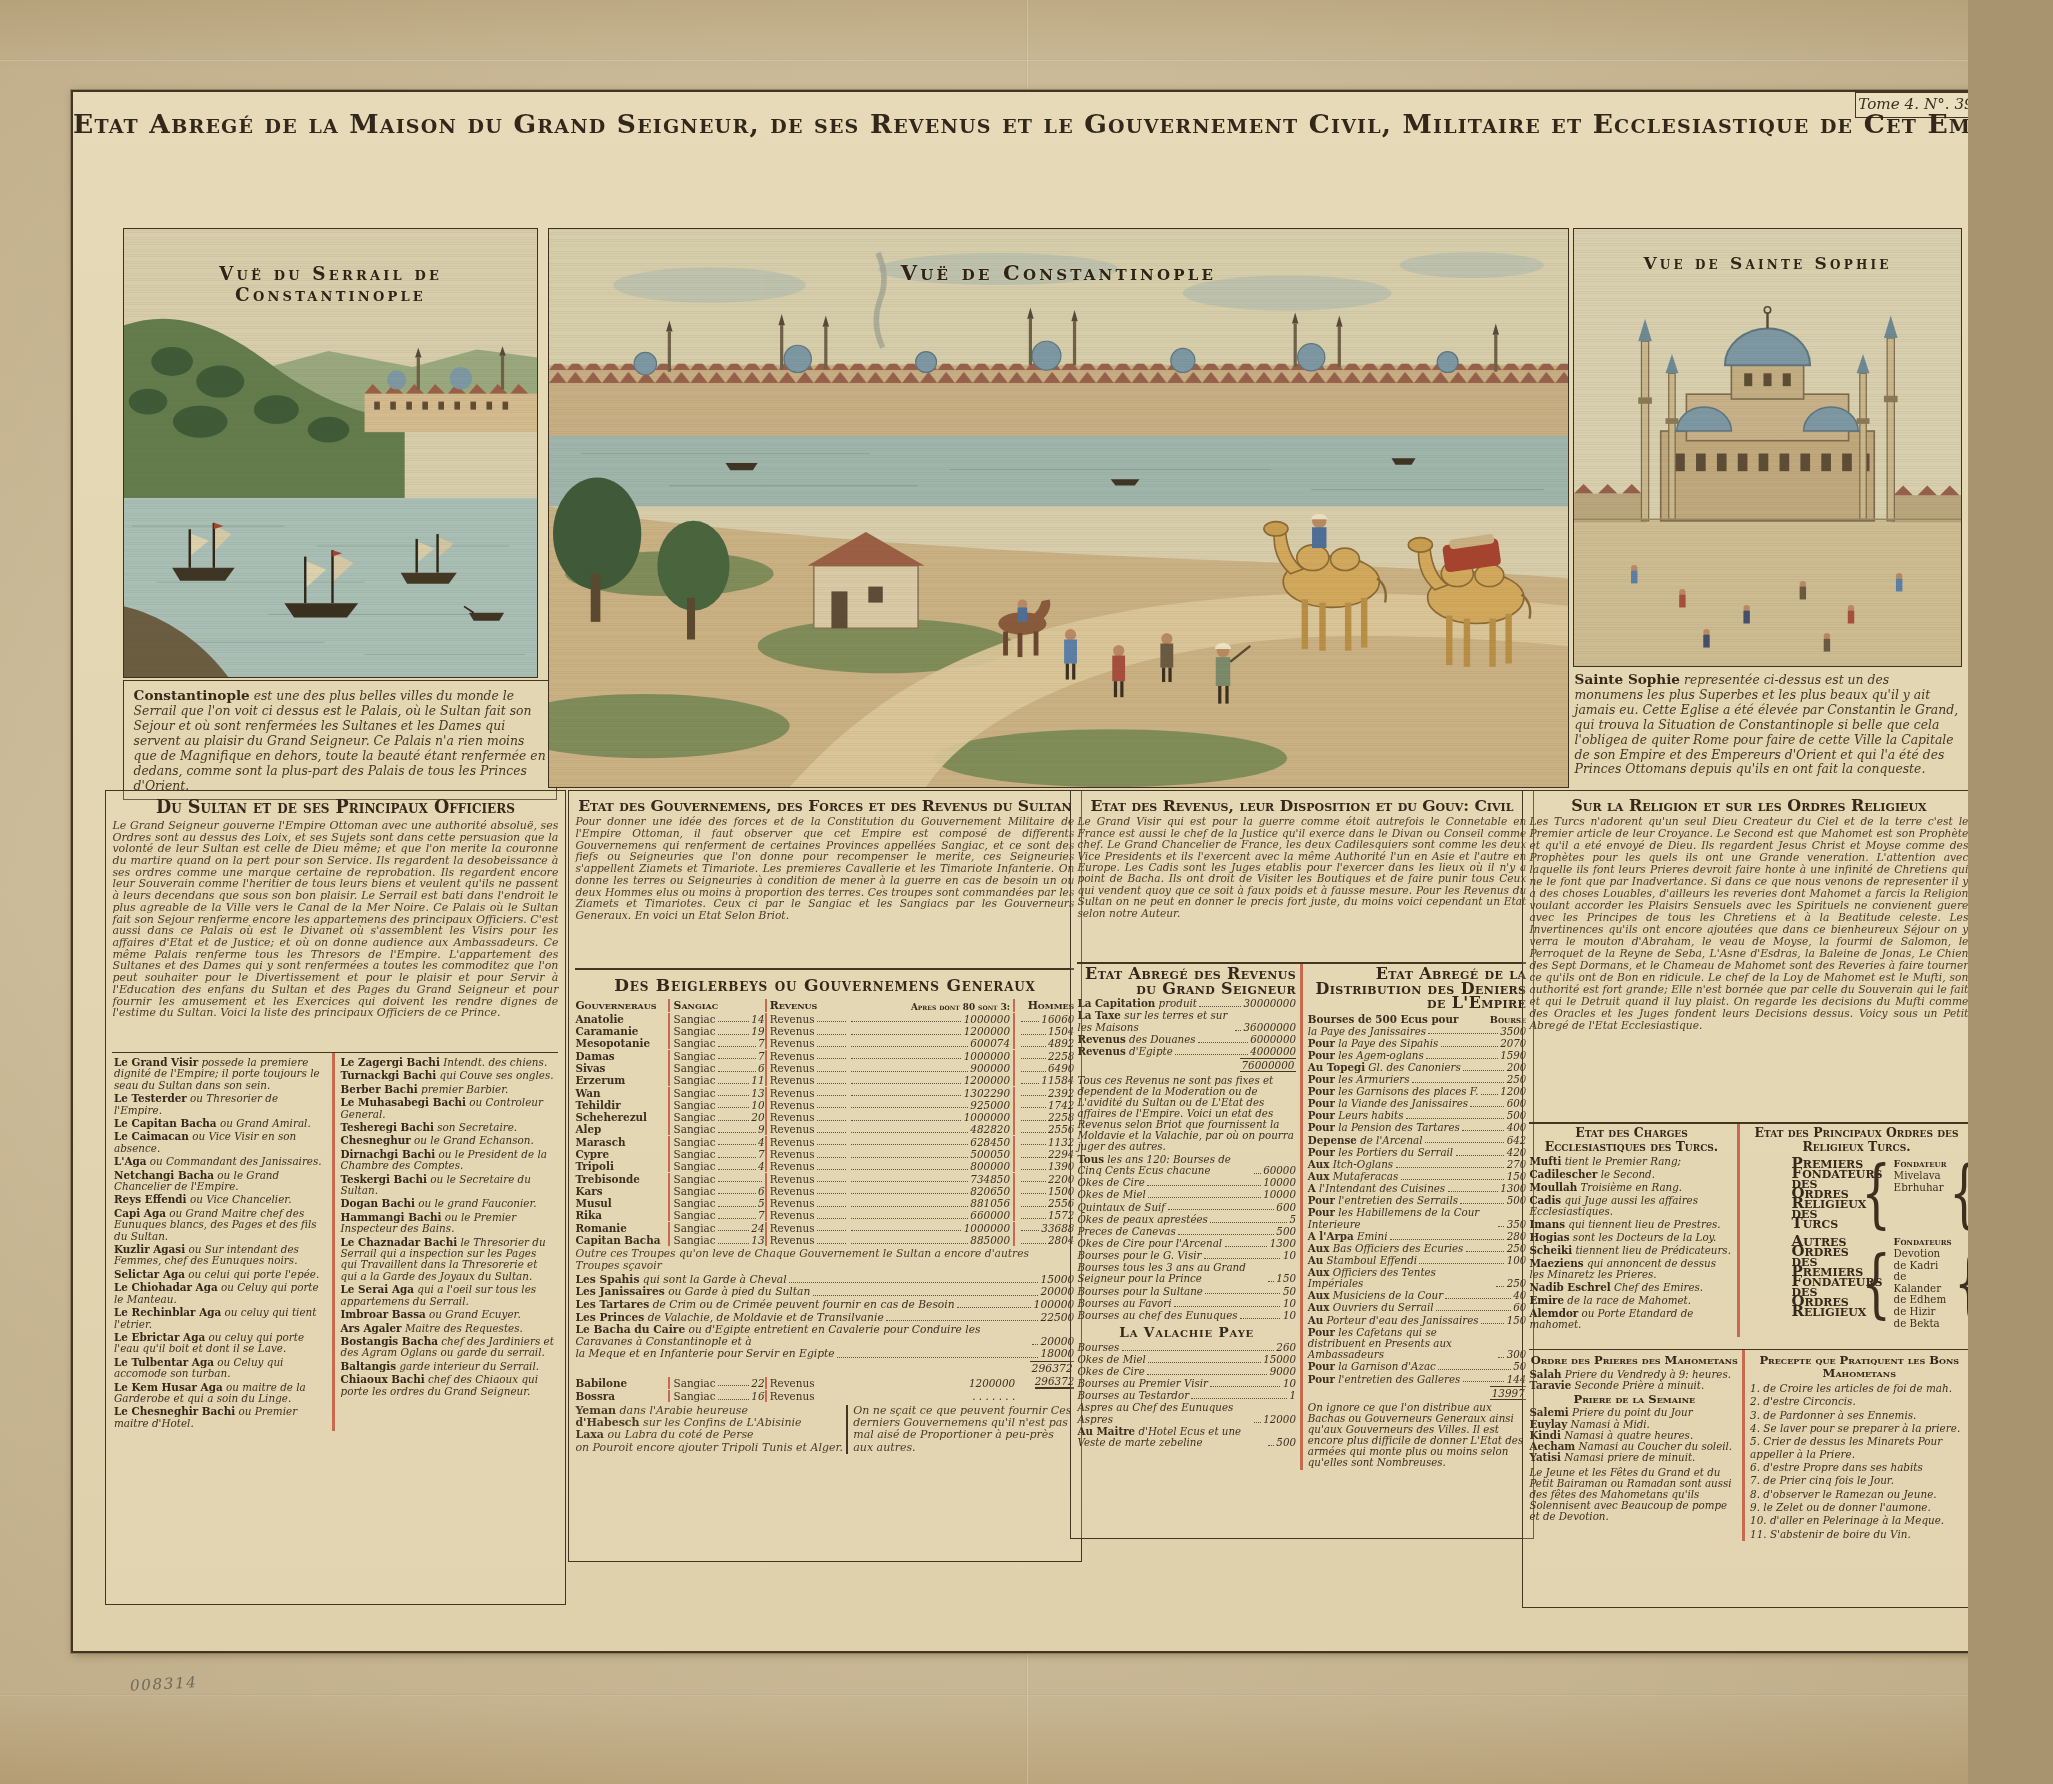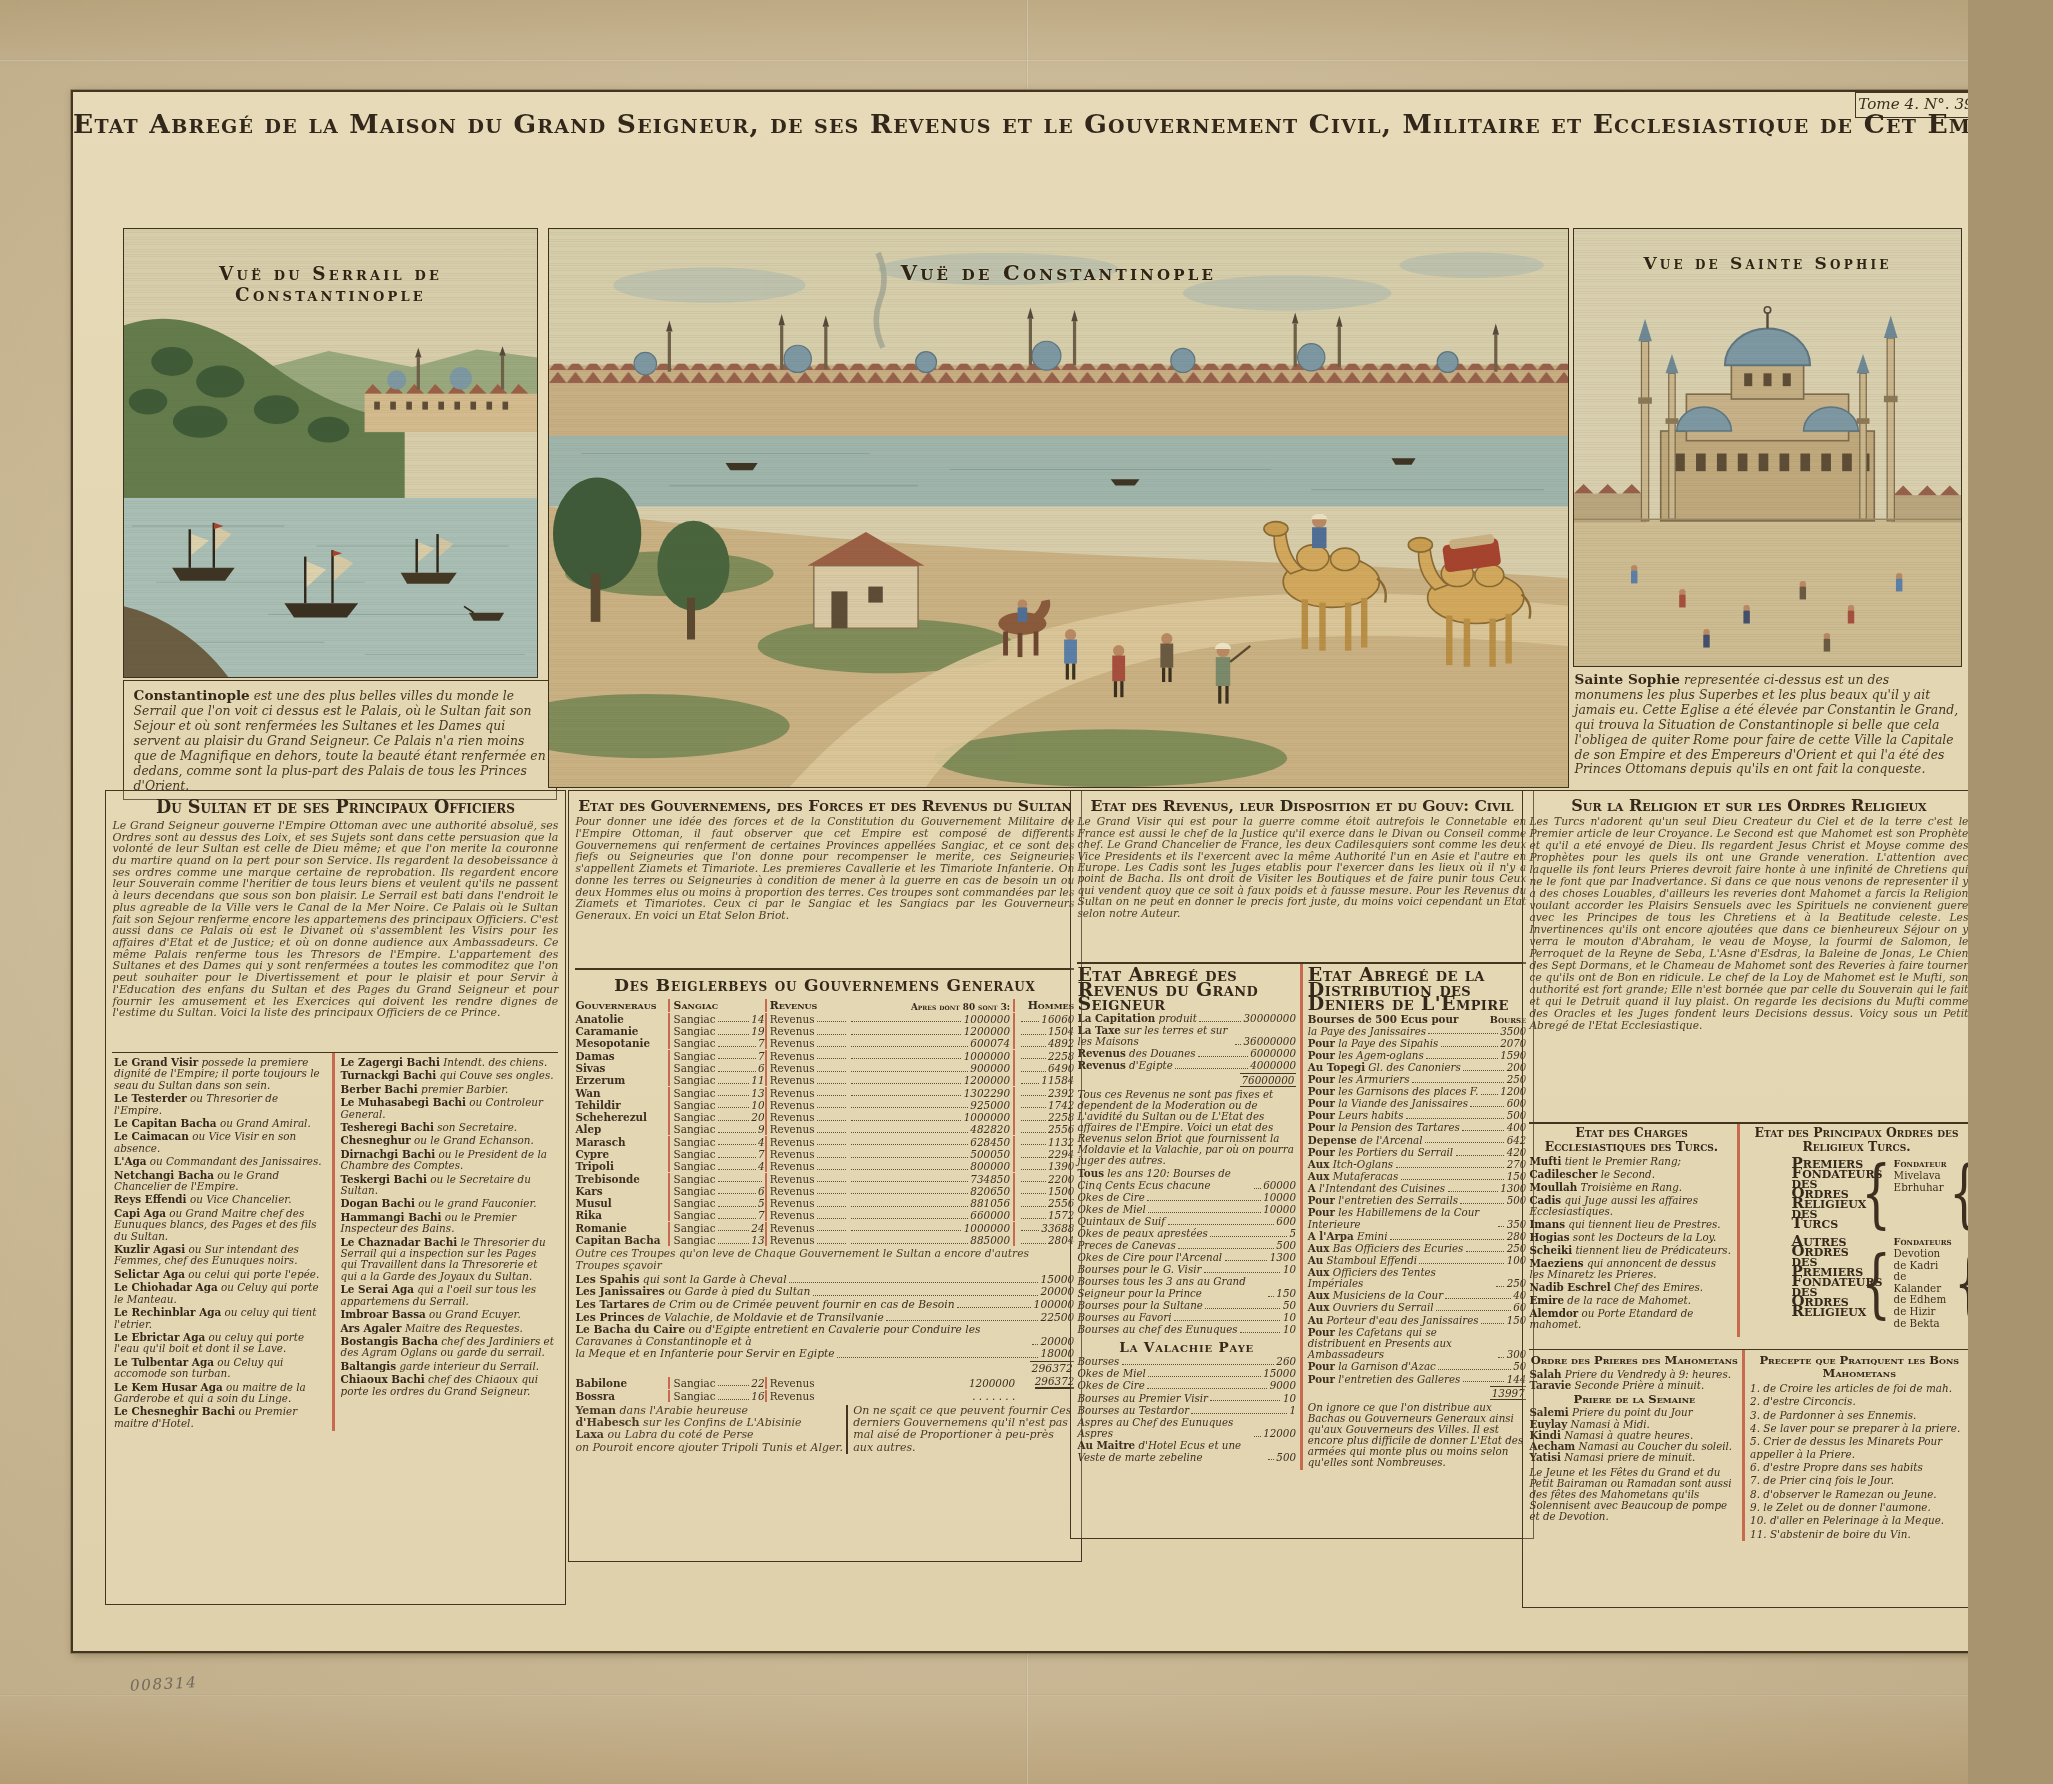--- a/index.html
+++ b/index.html
@@ -79,21 +79,21 @@
   .t-total .num{border-top:1.2px solid #43351f;padding:0 1.6px;}
   .c2-bottom{display:flex;margin-top:2.4px;}
   .c2-places{width:55%;font-size:11px;line-height:12.4px;}
   .c2-sidenote{width:45%;border-left:2.4px solid #43351f;padding-left:5.6px;font-size:11px;line-height:12.4px;}
 
   
   .c3-intro{font-size:10.6px;line-height:11.4px;height:135px;margin-top:1.6px;text-align:justify;}
   .c3-cols{display:flex;border-top:2px solid #43351f;}
   .c3a{width:50%;padding:3.2px 4px 0 0;font-size:10.3px;}
   .c3b{width:50%;border-left:3.2px solid #c76a50;padding:3.2px 0 0 4.8px;font-size:10.3px;}
-  .c3a h3,.c3b h3{margin:0 0 2.4px;text-align:left;font-variant:small-caps;font-size:19px;line-height:14.4px;letter-spacing:0.4px;color:#33281a;}
+  .c3a h3,.c3b h3{margin:0 0 2.4px;text-align:right;font-variant:small-caps;font-size:16px;line-height:14.4px;letter-spacing:0.4px;color:#33281a;}
   .totrow{display:flex;justify-content:flex-end;}
   .totrow .num{border-top:1.2px solid #43351f;border-bottom:1.2px solid #43351f;padding:0 1.6px;font-size:10.4px;}
   .subnote{font-style:italic;font-size:10.3px;line-height:11px;margin:2.4px 0;}
   .vheadrow{display:flex;justify-content:space-between;align-items:flex-end;}
   .c3 h4,.valhead{margin:3.2px 0 1.6px;font-variant:small-caps;font-weight:700;font-size:13.6px;letter-spacing:0.8px;color:#33281a;}
 
   
   .c4-intro{font-size:10.7px;line-height:12px;height:295px;margin-top:1.6px;text-align:justify;}
   .c4-mid{display:flex;border-top:2px solid #43351f;}
   .c4-charges{width:49%;padding:2.4px 3.2px 0 0;font-size:10.3px;line-height:11px;}

